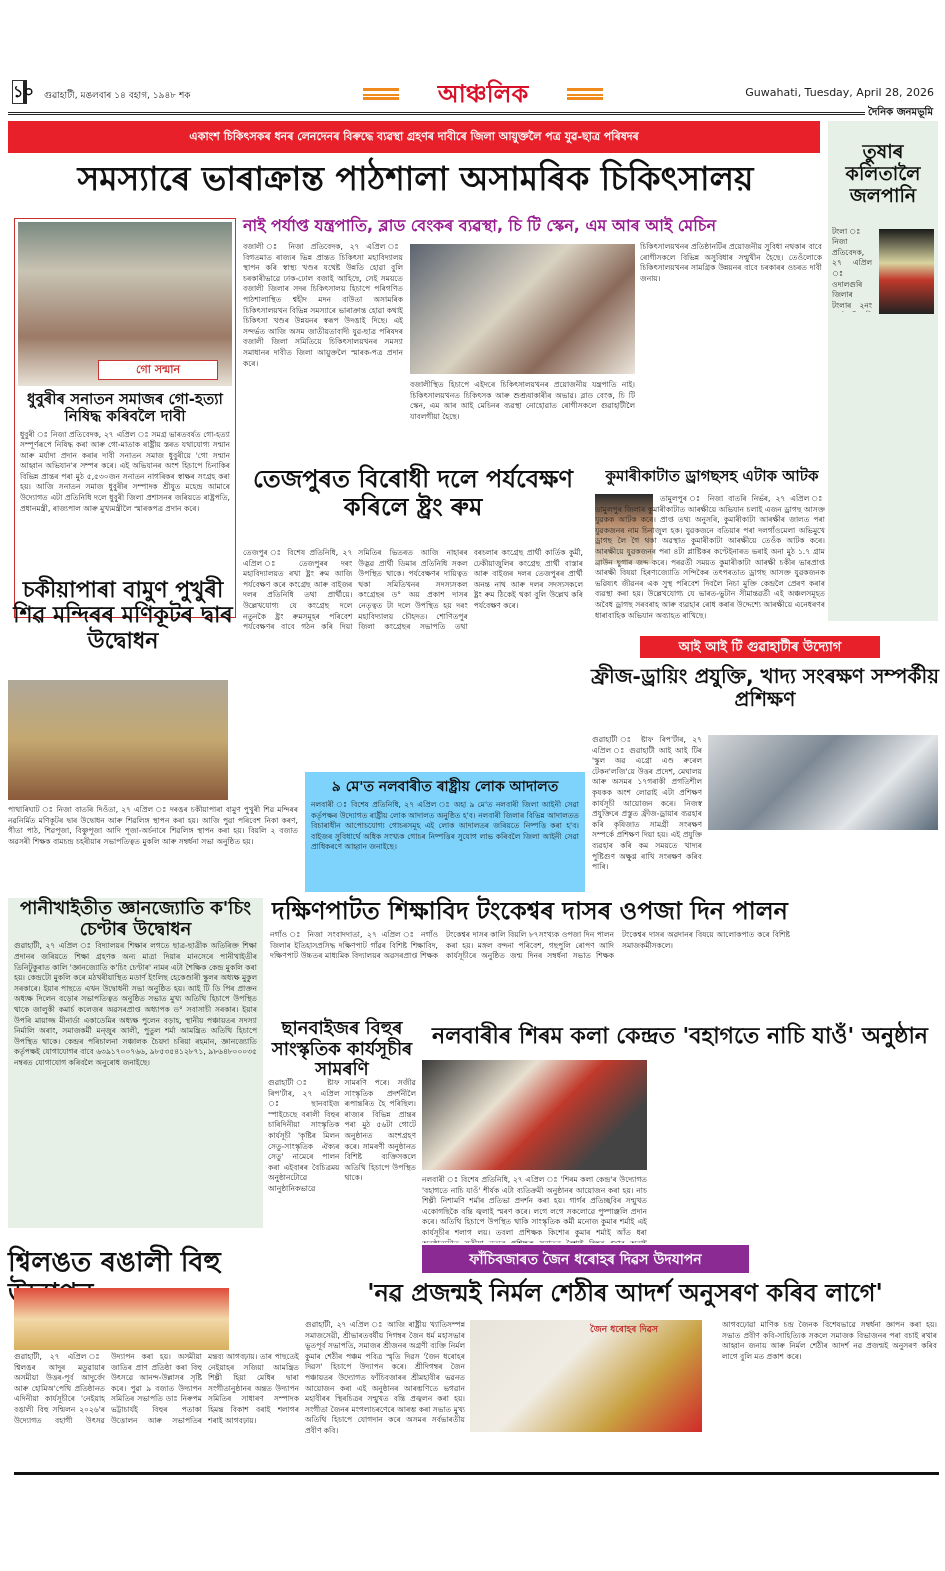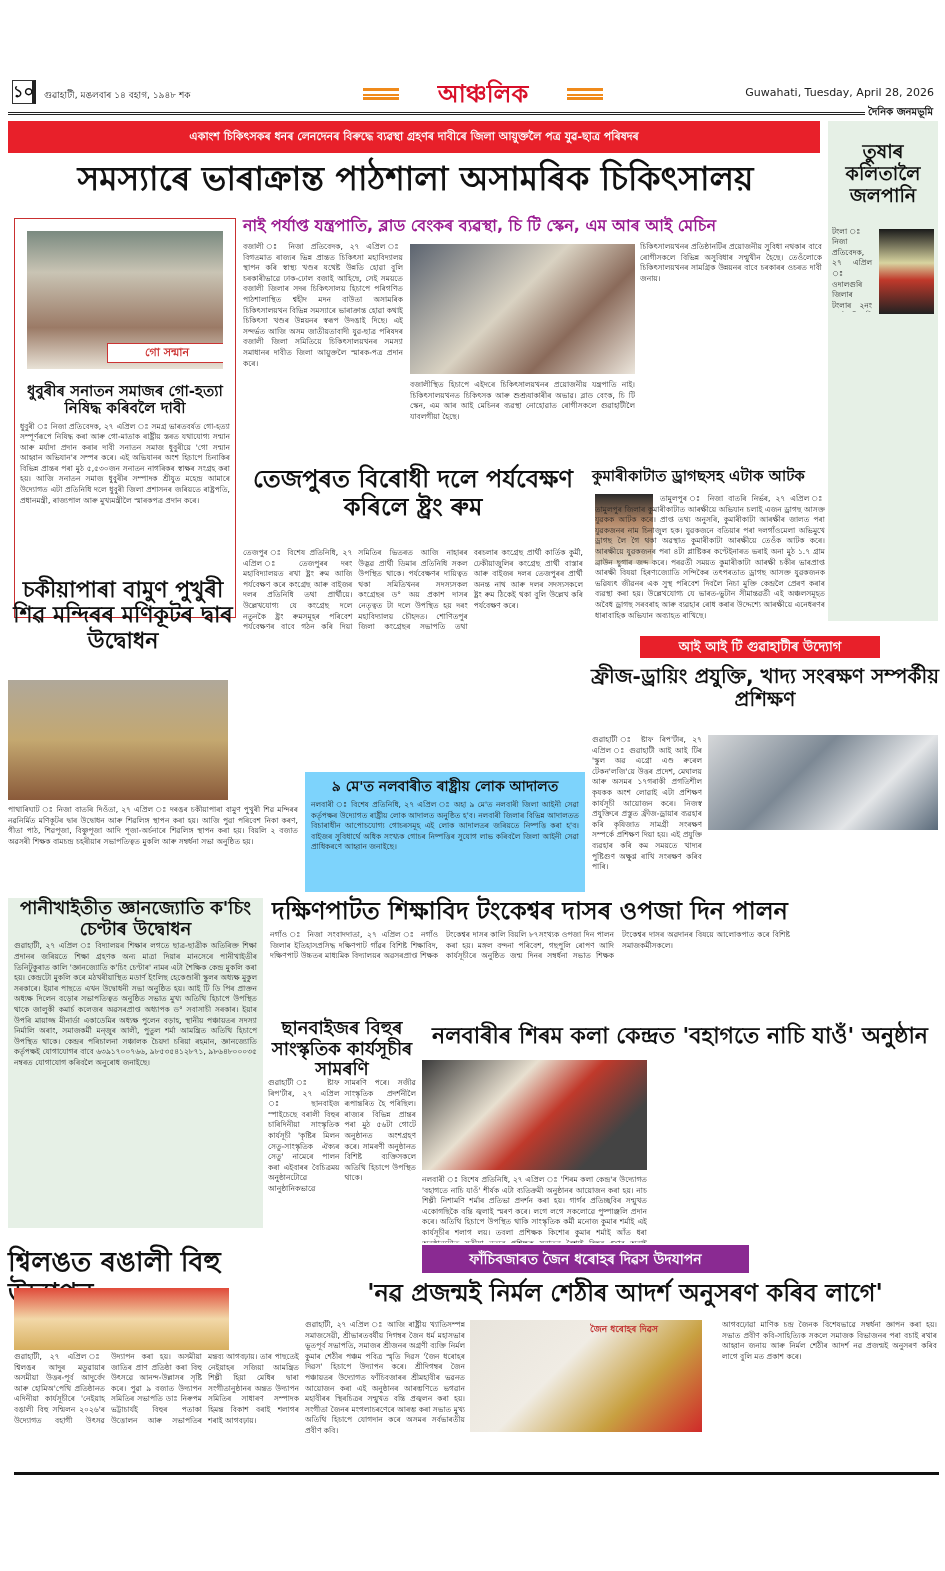--- a/index.html
+++ b/index.html
@@ -1,19 +1,19 @@
 <!DOCTYPE html>
 <html><head>
 <meta charset="utf-8">
 <style>
 *{box-sizing:border-box;margin:0;padding:0}
 body{width:945px;height:1571px;background:#fff;font-family:"DejaVu Sans",sans-serif;color:#111;position:relative;overflow:hidden}
 .abs{position:absolute}
 .masthead{top:80px;left:8px;width:930px;height:30px}
-.pgno{position:absolute;left:4px;top:0;width:24px;height:24px;border:1px solid #333;border-right:4px solid #222;font:bold 16px "DejaVu Sans",sans-serif;text-align:center;line-height:22px}
+.pgno{position:absolute;left:4px;top:0;width:15px;height:24px;border:1px solid #333;border-right:4px solid #222;font:bold 16px "DejaVu Sans",sans-serif;text-align:center;line-height:22px}
 .dateas{position:absolute;left:36px;top:8px;font-size:9px;color:#222}
 .logo{position:absolute;left:355px;top:0;width:240px;height:28px;text-align:center;font:bold 24px "DejaVu Serif",serif;color:#d8102a;line-height:28px}
 .logo .bars{position:absolute;top:8px;width:36px;height:12px;border-top:3px solid #f08a1a;border-bottom:3px solid #f08a1a}
 .logo .bars::after{content:"";position:absolute;left:0;right:0;top:3px;border-top:2px solid #f08a1a}
 .dateen{position:absolute;right:4px;top:6px;font-size:11px;color:#222}
 .rule{top:112px;left:8px;width:920px;border-top:3px double #222;height:5px}
 .rulelabel{top:104px;right:12px;font-size:10px;font-weight:bold;background:#fff;padding-left:3px}
 .redbar{background:#e8202a;color:#fff;text-align:center;font-weight:bold}
 .purplebar{background:#8a2a92;color:#fff;text-align:center;font-weight:bold}
 .head{font-weight:bold;color:#111;line-height:1.15;text-align:center}
@@ -39,42 +39,42 @@
 </div>
 <div class="abs rule"></div>
 <div class="abs rulelabel">দৈনিক জনমভূমি</div>
 
 <div class="abs redbar" style="top:121px;left:8px;width:812px;height:32px;font-size:11px;line-height:32px">একাংশ চিকিৎসকৰ ধনৰ লেনদেনৰ বিৰুদ্ধে ব্যৱস্থা গ্ৰহণৰ দাবীৰে জিলা আয়ুক্তলৈ পত্ৰ যুৱ-ছাত্ৰ পৰিষদৰ</div>
 
 <div class="abs head" style="top:160px;left:8px;width:815px;font-size:33px">সমস্যাৰে ভাৰাক্ৰান্ত পাঠশালা অসামৰিক চিকিৎসালয়</div>
 <div class="abs sub" style="top:213px;left:243px;width:580px;font-size:16px">নাই পৰ্যাপ্ত যন্ত্ৰপাতি, ব্লাড বেংকৰ ব্যৱস্থা, চি টি স্কেন, এম আৰ আই মেচিন</div>
 
 <div class="abs box" style="top:218px;left:14px;width:222px;height:400px">
-  <div class="photo" style="height:138px;margin:12px;position:relative;background:linear-gradient(180deg,#7a8a80 0%,#c9c4b4 30%,#9b7a66 70%,#e8e2d6 100%)">
+  <div class="photo" style="height:164px;margin:3px;position:relative;background:linear-gradient(180deg,#7a8a80 0%,#c9c4b4 30%,#9b7a66 70%,#e8e2d6 100%)">
     <div style="position:absolute;bottom:6px;left:80px;width:120px;height:20px;background:#fff;border:1px solid #c33;color:#c33;font-size:11px;text-align:center;line-height:18px;font-weight:bold">গো সন্মান</div>
   </div>
   <div class="head" style="font-size:15px;padding:2px 4px">ধুবুৰীৰ সনাতন সমাজৰ গো-হত্যা নিষিদ্ধ কৰিবলৈ দাবী</div>
   <div class="col" style="padding:2px 5px;height:200px">ধুবুৰী ঃ নিজা প্ৰতিবেদক, ২৭ এপ্ৰিল ঃ সমগ্ৰ ভাৰতবৰ্ষত গো-হত্যা সম্পূৰ্ণৰূপে নিষিদ্ধ কৰা আৰু গো-মাতাক ৰাষ্ট্ৰীয় স্তৰত যথাযোগ্য সন্মান আৰু মৰ্যাদা প্ৰদান কৰাৰ দাবী সনাতন সমাজ ধুবুৰীয়ে 'গো সন্মান আহ্বান অভিযান'ৰ সম্পৰ কৰে। এই অভিযানৰ অংশ হিচাপে চিনাকিৰ বিভিন্ন প্ৰান্তৰ পৰা মুঠ ৫,৫৩০জন সনাতন নাগৰিকৰ স্বাক্ষৰ সংগ্ৰহ কৰা হয়। আজি সনাতন সমাজ ধুবুৰীৰ সম্পাদক শ্ৰীযুত মহেন্দ্ৰ আমাৰে উদ্যোগত এটা প্ৰতিনিধি দলে ধুবুৰী জিলা প্ৰশাসনৰ জৰিয়তে ৰাষ্ট্ৰপতি, প্ৰধানমন্ত্ৰী, ৰাজ্যপাল আৰু মুখ্যমন্ত্ৰীলৈ স্মাৰকপত্ৰ প্ৰদান কৰে।</div>
 </div>
 
 <div class="abs col" style="top:242px;left:243px;width:160px;height:210px">বজালী ঃ নিজা প্ৰতিবেদক, ২৭ এপ্ৰিল ঃ বিগতমাত ৰাজ্যৰ ভিন্ন প্ৰান্তত চিকিৎসা মহাবিদ্যালয় স্থাপন কৰি স্বাস্থ্য খণ্ডৰ যথেষ্ট উন্নতি হোৱা বুলি চৰকাৰীভাৱে ঢাক-ঢোল বজাই আহিছে, সেই সময়তে বজালী জিলাৰ সদৰ চিকিৎসালয় হিচাপে পৰিগণিত পাঠশালাস্থিত শ্বহীদ মদন বাউতা অসামৰিক চিকিৎসালয়খন বিভিন্ন সমস্যাৰে ভাৰাক্ৰান্ত হোৱা কথাই চিকিৎসা খণ্ডৰ উন্নয়নৰ স্বৰূপ উদঙাই দিছে। এই সন্দৰ্ভত আজি অসম জাতীয়তাবাদী যুৱ-ছাত্ৰ পৰিষদৰ বজালী জিলা সমিতিয়ে চিকিৎসালয়খনৰ সমস্যা সমাধানৰ দাবীত জিলা আয়ুক্তলৈ স্মাৰক-পত্ৰ প্ৰদান কৰে।</div>
 <div class="abs photo" style="top:244px;left:410px;width:225px;height:130px;background:linear-gradient(135deg,#5c6470,#d9d2c2 45%,#8a6a5a 70%,#ece6dc)"></div>
 <div class="abs col" style="top:380px;left:410px;width:225px;height:85px">বজালীস্থিত হিচাপে এইদৰে চিকিৎসালয়খনৰ প্ৰয়োজনীয় যন্ত্ৰপাতি নাই। চিকিৎসালয়খনত চিকিৎসক আৰু শুশ্ৰূষাকাৰীৰ অভাৱ। ব্লাড বেংক, চি টি স্কেন, এম আৰ আই মেচিনৰ ব্যৱস্থা নোহোৱাত ৰোগীসকলে গুৱাহাটীলৈ যাবলগীয়া হৈছে।</div>
 <div class="abs col" style="top:242px;left:640px;width:182px;height:220px">চিকিৎসালয়খনৰ প্ৰতিষ্ঠানটিৰ প্ৰয়োজনীয় সুবিধা নথকাৰ বাবে ৰোগীসকলে বিভিন্ন অসুবিধাৰ সন্মুখীন হৈছে। তেওঁলোকে চিকিৎসালয়খনৰ সামগ্ৰিক উন্নয়নৰ বাবে চৰকাৰৰ ওচৰত দাবী জনায়।</div>
 
 <div class="abs greenbox" style="top:121px;left:828px;width:110px;height:500px">
   <div class="head" style="font-size:19px;padding:20px 2px">তুষাৰ কলিতালৈ জলপানি</div>
   <div class="photo" style="position:absolute;top:108px;right:4px;width:55px;height:85px;background:linear-gradient(180deg,#1a1a1a,#d8d4a0 40%,#c0392b 60%,#222)"></div>
   <div class="col" style="padding:0 4px 0 4px;margin-right:62px;height:85px">টংলা ঃ নিজা প্ৰতিবেদক, ২৭ এপ্ৰিল ঃ ওদালগুৰি জিলাৰ টংলাৰ ২নং ৱাৰ্ডৰ নিবাসী বিপুল চন্দ্ৰ কলিতা আৰু নৰহিত কুমাৰ কলিতাৰ পুত্ৰ তুষাৰ কলিতাই ৰাষ্ট্ৰীয় পৰ্যায়ৰ সাংস্কৃতিক প্ৰতিভা অন্বেষণ বৃত্তি অৰ্জন কৰিছে। নিজা প্ৰচেষ্টা আৰু নিয়মিত সাধনাৰ জৰিয়তে তুষাৰ কলিতাই এই সফলতা লাভ কৰিবলৈ সক্ষম হৈছে বুলি জানিবলৈ দিছে। মালিগাঁৱৰ হেইন্ট বিবেকানন্দ ইংলিছ একাডেমিৰ নৱম শ্ৰেণীৰ ছাত্ৰ তুষাৰ কলিতাক টংলা সাহিত্য সভাৰ সভাপতি ঘটেশ্বৰ বৰুৱা, উপ-সভাপতি তাপেশ্বৰ বড়া, সম্পাদক শ্যামল কুমাৰ দাস, ওদালগুৰি জিলা সাহিত্য সভাৰ সম্পাদক দিবাকৰ বড়া, টংলা প্ৰেছ ক্লাব, সদৌ অসম বিহু সুৰক্ষা সমিতিৰ দুলাল কুমাৰ বৰুৱা, নৱজিৎ দাস আদিয়ে আন্তৰিক অভিনন্দন জনাইছে।</div>
 </div>
 
 <div class="abs head" style="top:466px;left:243px;width:340px;font-size:24px">তেজপুৰত বিৰোধী দলে পৰ্যবেক্ষণ কৰিলে ষ্ট্ৰং ৰুম</div>
 <div class="abs col" style="top:548px;left:243px;width:340px;height:235px;column-count:3;column-gap:6px">তেজপুৰ ঃ বিশেষ প্ৰতিনিধি, ২৭ এপ্ৰিল ঃ তেজপুৰৰ দৰং মহাবিদ্যালয়ত ৰখা ষ্ট্ৰং ৰুম আজি পৰ্যবেক্ষণ কৰে কংগ্ৰেছ আৰু বাইজৰ দলৰ প্ৰতিনিধি তথা প্ৰাৰ্থীয়ে। উল্লেখযোগ্য যে কংগ্ৰেছ দলে নতুনকৈ ষ্ট্ৰং ৰুমসমূহৰ পৰিবেশ পৰ্যবেক্ষণৰ বাবে গঠন কৰি দিয়া সমিতিৰ ভিতৰত আজি নাহাৰৰ উদ্ভৱ প্ৰাৰ্থী ডিমাৰ প্ৰতিনিধি সকল উপস্থিত থাকে। পৰ্যবেক্ষণৰ দায়িত্বত থকা সমিতিখনৰ সদস্যসকল কংগ্ৰেছৰ ড° অয় প্ৰকাশ দাসৰ নেতৃত্বত টা দলে উপস্থিত হয় দৰং মহাবিদ্যালয় চৌহদত। শোণিতপুৰ জিলা কংগ্ৰেছৰ সভাপতি তথা বৰচলাৰ কংগ্ৰেছ প্ৰাৰ্থী কাৰ্তিক কুৰ্মী, ঢেকীয়াজুলিৰ কংগ্ৰেছ প্ৰাৰ্থী বাস্তাৰ আৰু বাইজৰ দলৰ তেজপুৰৰ প্ৰাৰ্থী অনন্ত নাথ আৰু দলৰ সদস্যসকলে ষ্ট্ৰং ৰুম ঠিকেই থকা বুলি উল্লেখ কৰি পৰ্যবেক্ষণ কৰে।</div>
 
-<div class="abs head" style="top:468px;left:592px;width:240px;font-size:15px;text-align:left">কুমাৰীকাটাত ড্ৰাগছসহ এটাক আটক</div>
+<div class="abs head" style="top:468px;left:592px;width:240px;font-size:15px;text-align:center">কুমাৰীকাটাত ড্ৰাগছসহ এটাক আটক</div>
 <div class="abs photo" style="top:494px;left:595px;width:58px;height:70px;background:linear-gradient(180deg,#2a2a2a,#b58a6a 40%,#e8e0d0)"></div>
 
 <div class="abs col" style="top:494px;left:595px;width:230px;height:150px;text-indent:65px">তামুলপুৰ ঃ নিজা বাতৰি নিৰ্ভৰ, ২৭ এপ্ৰিল ঃ তামুলপুৰ জিলাৰ কুমাৰীকাটাত আৰক্ষীয়ে অভিযান চলাই এজন ড্ৰাগছ আসক্ত যুৱকক আটক কৰে। প্ৰাপ্ত তথ্য অনুসৰি, কুমাৰীকাটা আৰক্ষীৰ জালত পৰা যুৱকজনৰ নাম চিনাজুল হক। যুৱকজনে বতিয়াৰ পৰা দলগাঁওমেলা অভিমুখে ড্ৰাগছ লৈ গৈ থকা অৱস্থাত কুমাৰীকাটা আৰক্ষীয়ে তেওঁক আটক কৰে। আৰক্ষীয়ে যুৱকজনৰ পৰা ৪টা প্লাষ্টিকৰ কণ্টেইনাৰত ভৰাই অনা মুঠ ১.৭ গ্ৰাম ব্ৰাউন ছুগাৰ জব্দ কৰে। পৰৱৰ্তী সময়ত কুমাৰীকাটা আৰক্ষী চকীৰ ভাৰপ্ৰাপ্ত আৰক্ষী বিষয়া হিৰণ্যজ্যোতি সন্দিকৈৰ তৎপৰতাত ড্ৰাগছ আসক্ত যুৱকজনক ভৱিষ্যৎ জীৱনৰ এক সুস্থ পৰিবেশ দিবলৈ নিচা মুক্তি কেন্দ্ৰলৈ প্ৰেৰণ কৰাৰ ব্যৱস্থা কৰা হয়। উল্লেখযোগ্য যে ভাৰত-ভুটান সীমান্তৱৰ্তী এই অঞ্চলসমূহত অবৈধ ড্ৰাগছ সৰবৰাহ আৰু ব্যৱহাৰ ৰোধ কৰাৰ উদ্দেশ্যে আৰক্ষীয়ে এনেধৰণৰ ধাৰাবাহিক অভিযান অব্যাহত ৰাখিছে।</div>
 
 <div class="abs redbar" style="top:636px;left:640px;width:240px;height:22px;font-size:13px;line-height:22px">আই আই টি গুৱাহাটীৰ উদ্যোগ</div>
 <div class="abs head" style="top:665px;left:590px;width:350px;font-size:20px">ফ্ৰীজ-ড্ৰায়িং প্ৰযুক্তি, খাদ্য সংৰক্ষণ সম্পৰ্কীয় প্ৰশিক্ষণ</div>
 <div class="abs col" style="top:735px;left:592px;width:110px;height:160px">গুৱাহাটী ঃ ষ্টাফ ৰিপ'ৰ্টাৰ, ২৭ এপ্ৰিল ঃ গুৱাহাটী আই আই টিৰ 'স্কুল অৱ এগ্ৰো এণ্ড ৰুৰেল টেকন'লজি'য়ে উত্তৰ প্ৰদেশ, মেঘালয় আৰু অসমৰ ১৭গৰাকী প্ৰগতিশীল কৃষকক অংশ লোৱাই এটা প্ৰশিক্ষণ কাৰ্যসূচী আয়োজন কৰে। নিজস্ব প্ৰযুক্তিৰে প্ৰস্তুত ফ্ৰীজ-ড্ৰায়াৰ ব্যৱহাৰ কৰি কৃষিজাত সামগ্ৰী সংৰক্ষণ সম্পৰ্কে প্ৰশিক্ষণ দিয়া হয়। এই প্ৰযুক্তি ব্যৱহাৰ কৰি কম সময়তে খাদ্যৰ পুষ্টিগুণ অক্ষুণ্ণ ৰাখি সংৰক্ষণ কৰিব পাৰি।</div>
 <div class="abs photo" style="top:735px;left:708px;width:230px;height:95px;background:linear-gradient(135deg,#d6d8da,#7c8894 40%,#e4e6e8 70%,#5a6a7a)"></div>
 
 <div class="abs head" style="top:577px;left:8px;width:230px;font-size:22px">চকীয়াপাৰা বামুণ পুখুৰী শিৱ মন্দিৰৰ মণিকূটৰ দ্বাৰ উদ্বোধন</div>

